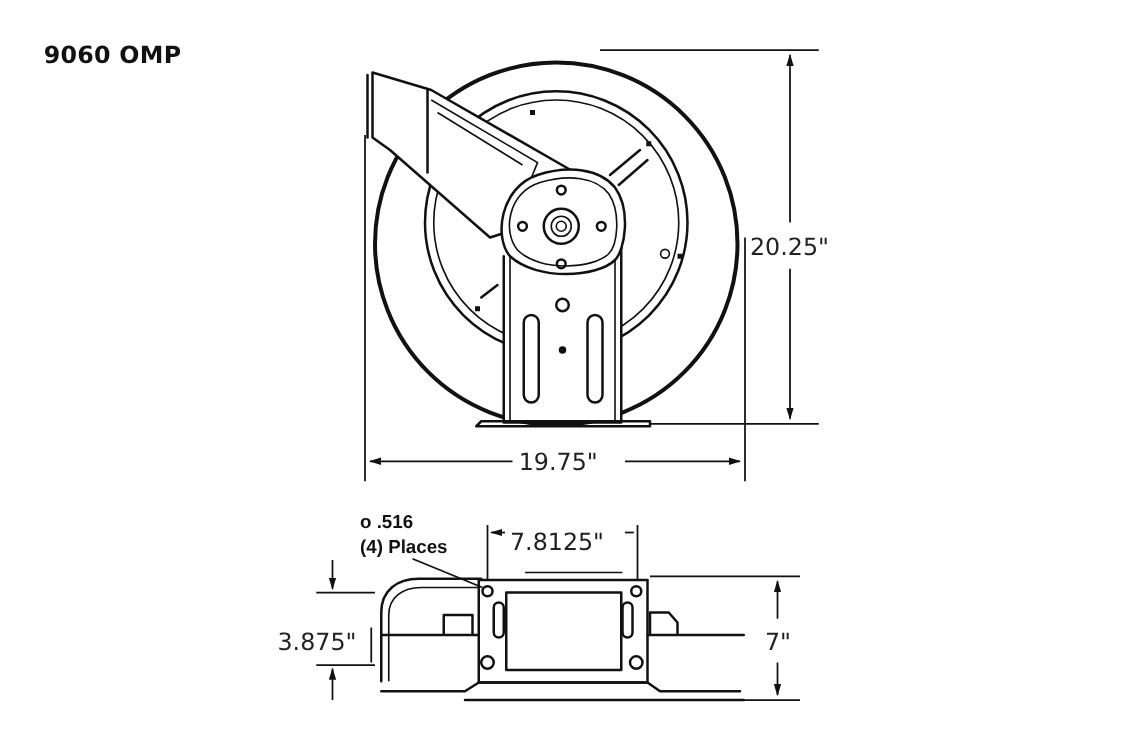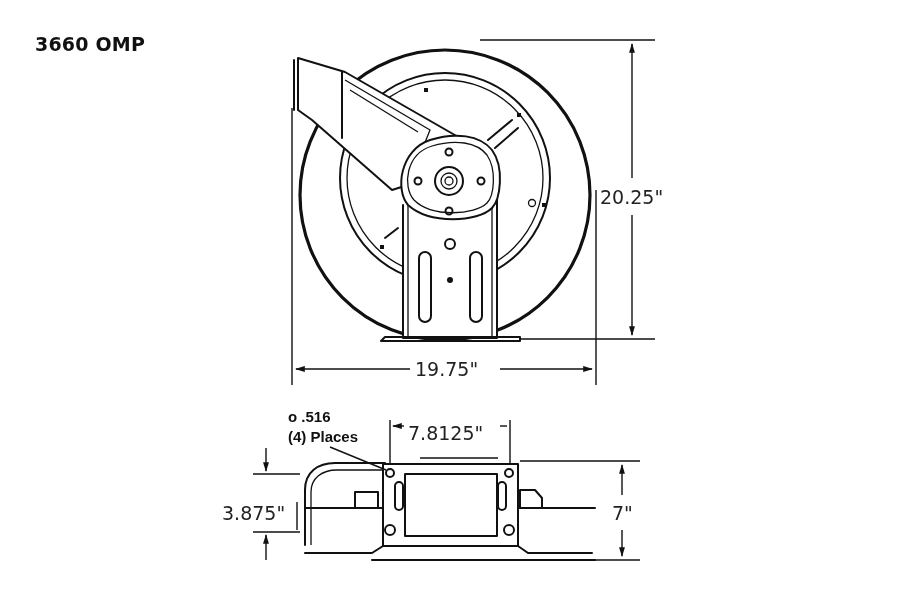--- a/index.html
+++ b/index.html
@@ -11,21 +11,21 @@
     .thick { stroke: #111; fill: none; stroke-width: 3.2; }
     .wf { fill: #fff; }
     .dim { stroke: #111; stroke-width: 1.4; fill: none; }
     .dimtxt { font-family: "DejaVu Sans", sans-serif; font-size: 19px; fill: #222; }
     .note { font-family: "Liberation Sans", sans-serif; font-weight: bold; font-size: 15px; fill: #111; }
     .dot { fill: #111; }
   </style>
 </head>
 <body>
 
-<div class="title">3660 OMP</div>
+<div class="title">9060 OMP</div>
 
 <svg width="900" height="600" viewBox="0 0 900 600">
   <defs>
     <marker id="arr" viewBox="0 0 10 10" refX="9" refY="5" markerWidth="7" markerHeight="7" orient="auto-start-reverse">
       <path d="M0,2 L10,5 L0,8 z" fill="#111"></path>
     </marker>
   </defs>
 
   <g>
 

